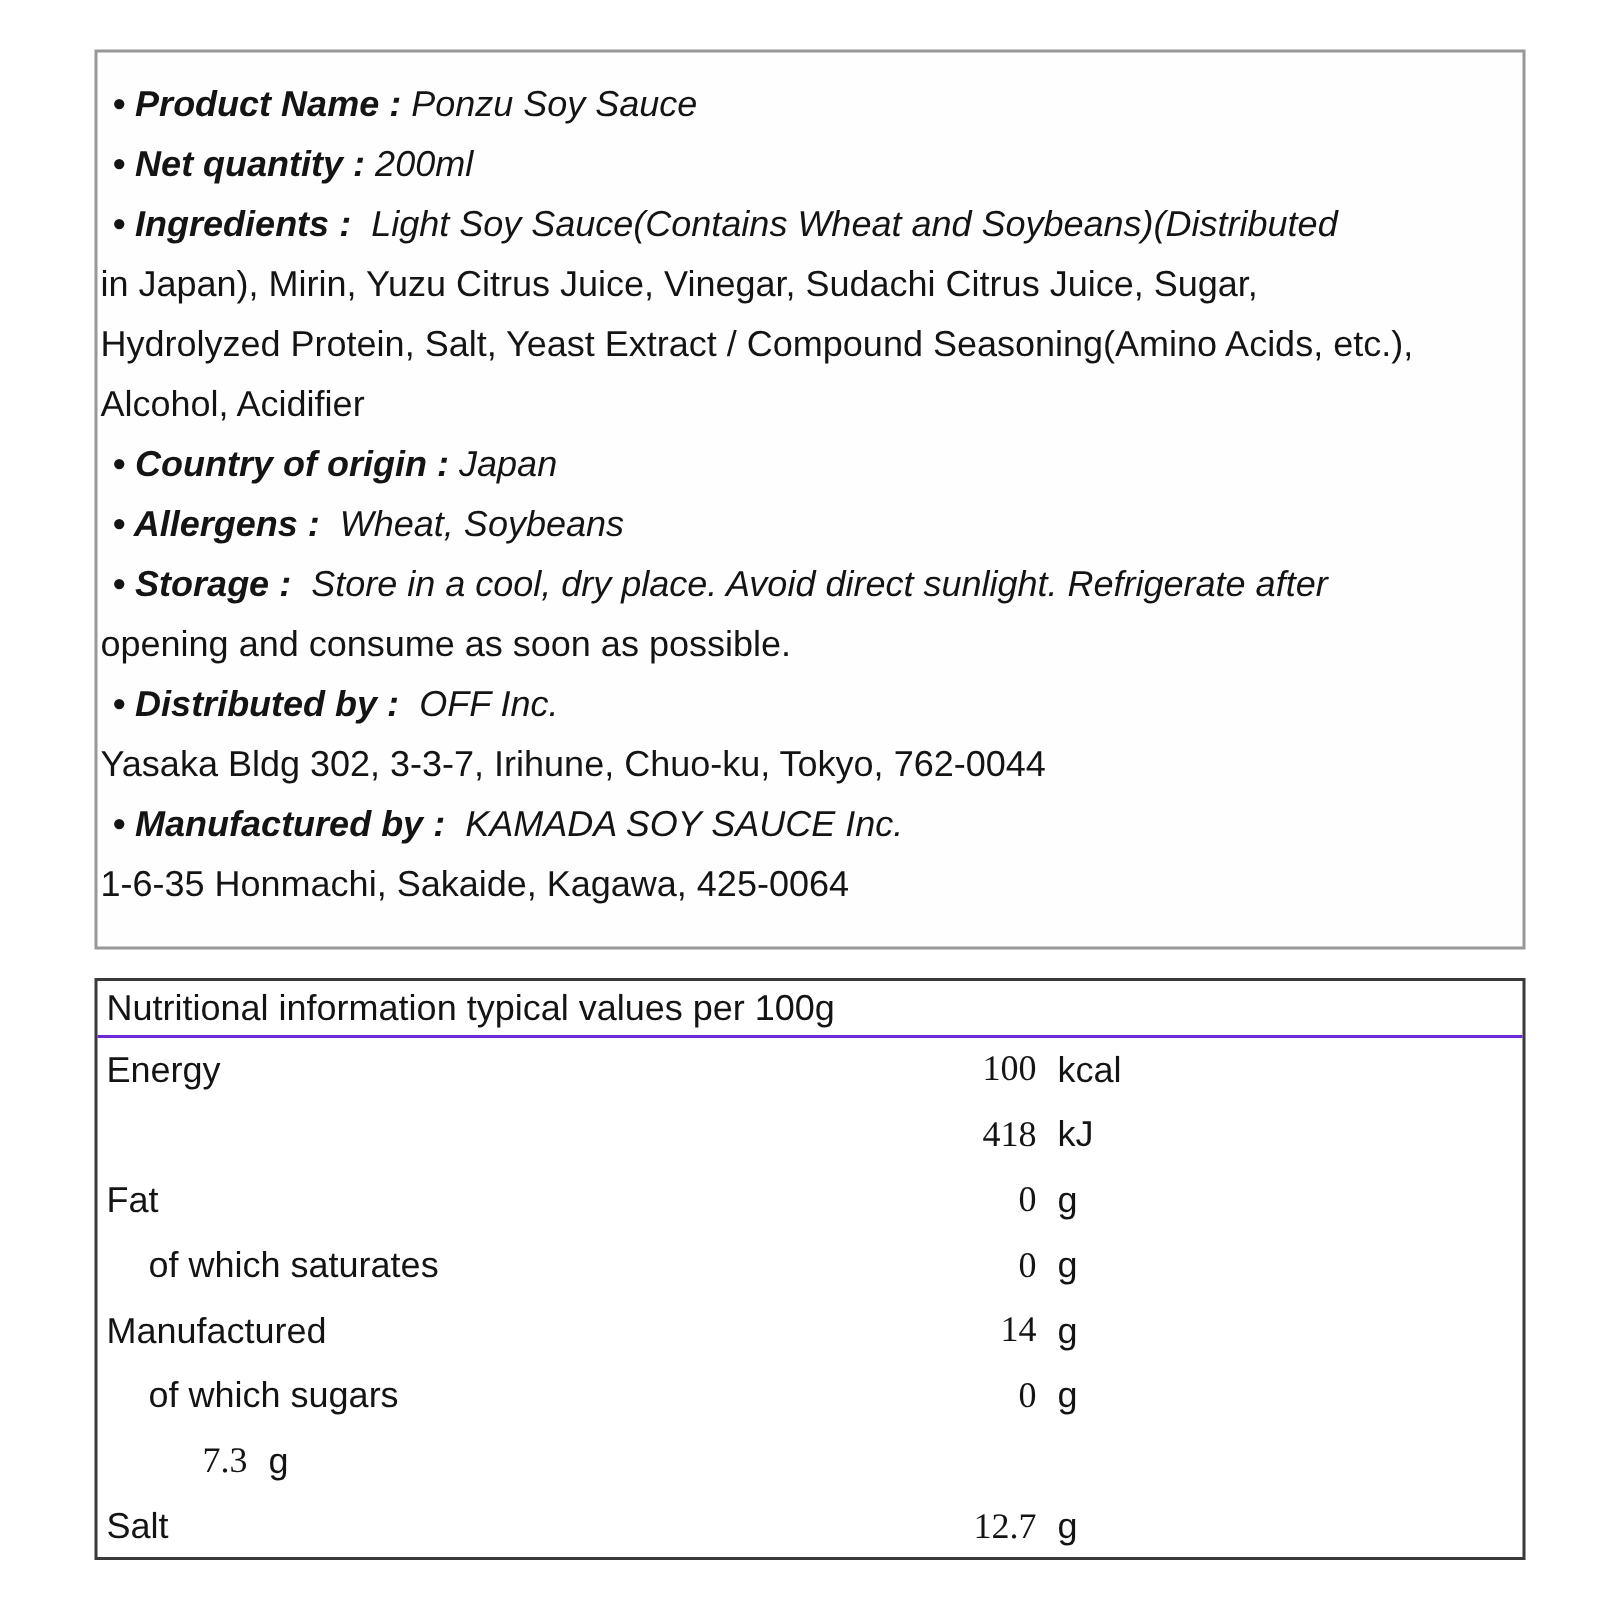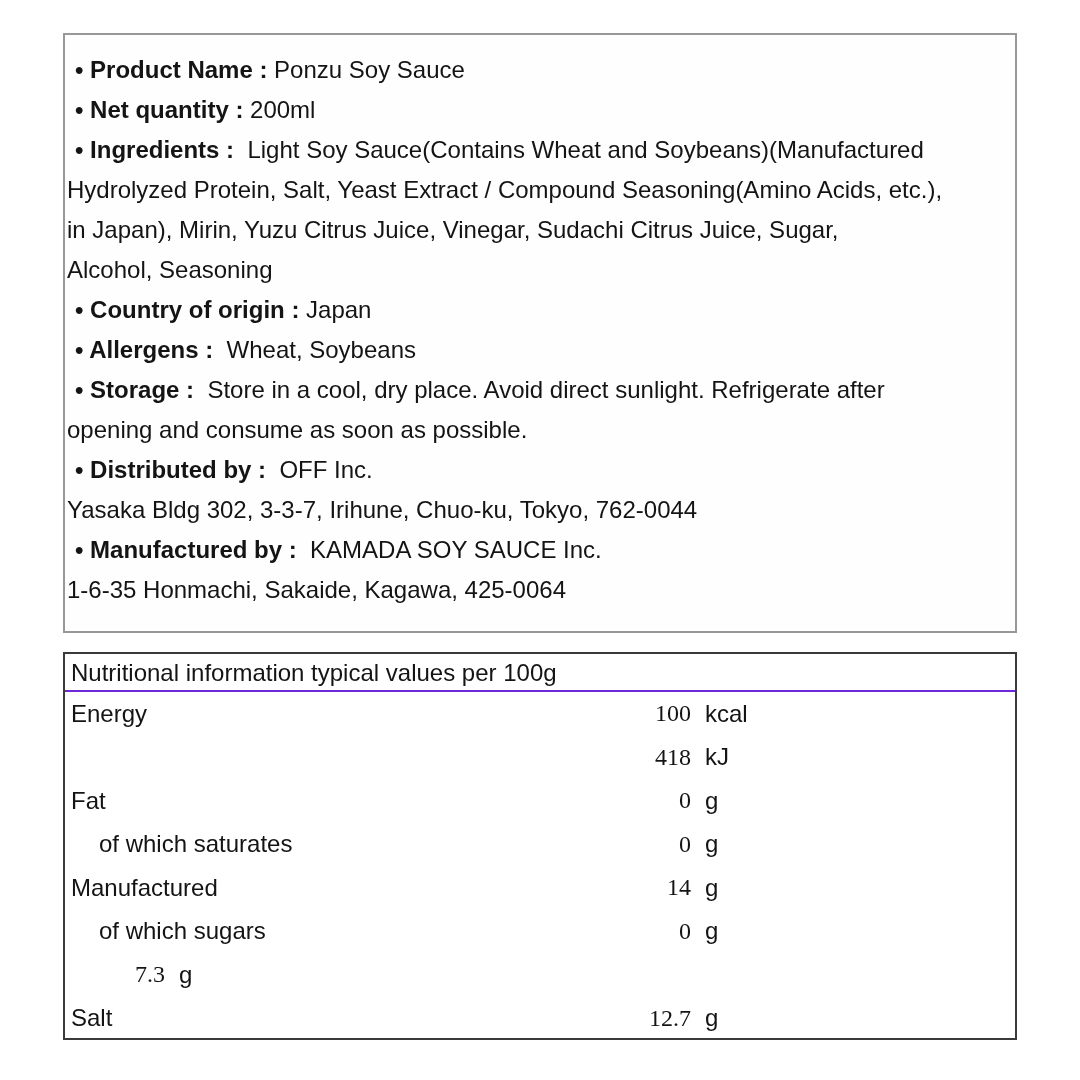--- a/index.html
+++ b/index.html
@@ -19,21 +19,21 @@
     background: #fefefe;
     padding-top: 15px;
   }
   .line {
     height: 40px; line-height: 40px;
     font-size: 24px;
     white-space: pre;
     padding-left: 2px;
     overflow: hidden;
   }
-  .line.bullet { padding-left: 10px; }
+  .line.bullet { padding-left: 10px; font-style: italic; }
   .bold { font-weight: 700; }
   .nutrition-box {
     position: absolute; left: 63px; top: 652px;
     width: 954px; height: 388px;
     border: 2px solid #3a3a3a;
     box-sizing: border-box;
     background: #ffffff;
   }
   .nheader {
     height: 36px; line-height: 37px;
@@ -54,24 +54,24 @@
   .nunit { width: 324px; padding-left: 14px; box-sizing: border-box; }
 </style>
 </head>
 <body>
 
 <div>
 
   <section class="info-box">
     <div class="line bullet"><span class="bold">• Product Name : </span><span>Ponzu Soy Sauce</span></div>
     <div class="line bullet"><span class="bold">• Net quantity : </span><span>200ml</span></div>
-    <div class="line bullet"><span class="bold">• Ingredients :  </span><span>Light Soy Sauce(Contains Wheat and Soybeans)(Manufactured</span></div>
+    <div class="line bullet"><span class="bold">• Ingredients :  </span><span>Light Soy Sauce(Contains Wheat and Soybeans)(Distributed</span></div>
+    <div class="line"><span>in Japan), Mirin, Yuzu Citrus Juice, Vinegar, Sudachi Citrus Juice, Sugar,</span></div>
     <div class="line"><span>Hydrolyzed Protein, Salt, Yeast Extract / Compound Seasoning(Amino Acids, etc.),</span></div>
-    <div class="line"><span>in Japan), Mirin, Yuzu Citrus Juice, Vinegar, Sudachi Citrus Juice, Sugar,</span></div>
-    <div class="line"><span>Alcohol, Seasoning</span></div>
+    <div class="line"><span>Alcohol, Acidifier</span></div>
     <div class="line bullet"><span class="bold">• Country of origin : </span><span>Japan</span></div>
     <div class="line bullet"><span class="bold">• Allergens :  </span><span>Wheat, Soybeans</span></div>
     <div class="line bullet"><span class="bold">• Storage :  </span><span>Store in a cool, dry place. Avoid direct sunlight. Refrigerate after</span></div>
     <div class="line"><span>opening and consume as soon as possible.</span></div>
     <div class="line bullet"><span class="bold">• Distributed by :  </span><span>OFF Inc.</span></div>
     <div class="line"><span>Yasaka Bldg 302, 3-3-7, Irihune, Chuo-ku, Tokyo, 762-0044</span></div>
     <div class="line bullet"><span class="bold">• Manufactured by :  </span><span>KAMADA SOY SAUCE Inc.</span></div>
     <div class="line"><span>1-6-35 Honmachi, Sakaide, Kagawa, 425-0064</span></div>
   </section>
 

